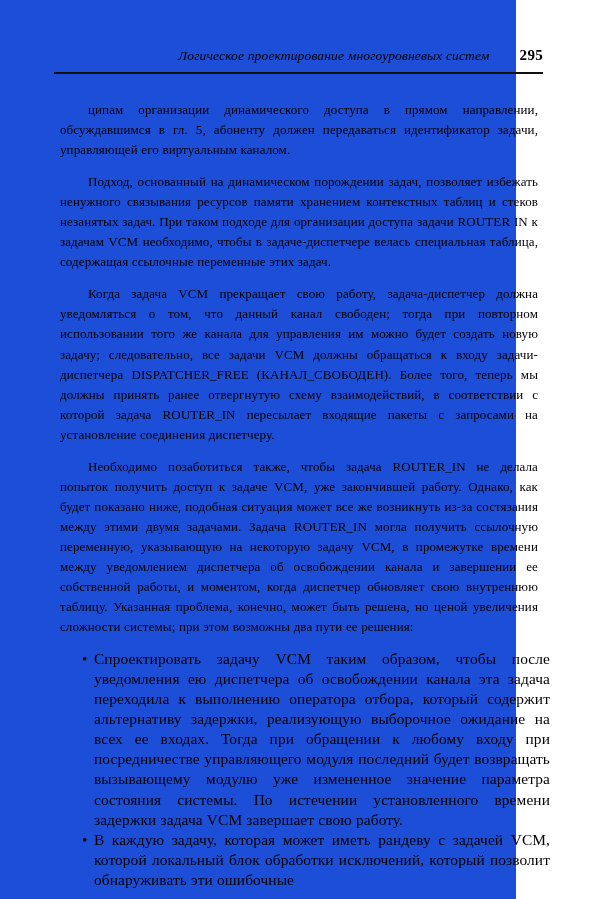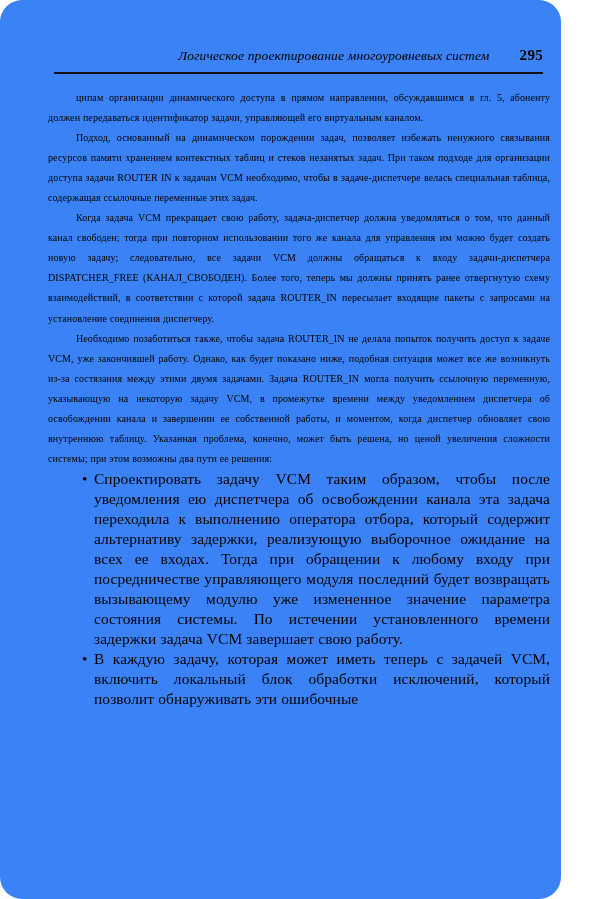--- a/index.html
+++ b/index.html
@@ -12,24 +12,23 @@
     height: 899px;
     font-family: "Liberation Serif", "DejaVu Serif", serif;
     color: #000000;
     position: relative;
     overflow: hidden;
   }
   .page {
     position: absolute;
     left: 0;
     top: 0;
-    width: 561px;
+    width: 516px;
     height: 899px;
-    background: #3b82f6;
-    border-radius: 22px;
+    background: #1d4ed8;
   }
 
   
   .runhead {
     position: absolute;
     left: 54px;
     top: 47px;
     width: 489px;
     height: 22px;
     display: flex;
@@ -58,22 +57,22 @@
   }
 
   
   .textblock {
     position: absolute;
     left: 48px;
     top: 88px;
     width: 502px;
   }
   p.para {
-    margin: 0;
-    font-size: 10px;
+    margin: 12px;
+    font-size: 13px;
     line-height: 20.05px;
     text-align: justify;
     text-justify: inter-word;
     letter-spacing: 0.1px;
     word-spacing: 0.2px;
     text-indent: 28px;
     hyphens: manual;
   }
 
   ul.bullets {
@@ -122,18 +121,18 @@
 
     <p class="para">Необходимо позаботиться также, чтобы задача ROUTER_IN не делала попыток получить доступ к задаче VCM, уже закончившей работу. Однако, как будет показано ниже, подобная ситуация может все же возникнуть из-за состязания между этими двумя задачами. Задача ROUTER_IN могла получить ссылочную переменную, указывающую на некоторую задачу VCM, в промежутке времени между уведомлением диспетчера об освобождении канала и завершении ее собственной работы, и моментом, когда диспетчер обновляет свою внутреннюю таблицу. Указанная проблема, конечно, может быть решена, но ценой увеличения сложности системы; при этом возможны два пути ее решения:</p>
 
     <ul class="bullets">
       <li>
         <span class="bullet-mark">•</span>
         <span>Спроектировать задачу VCM таким образом, чтобы после уведомления ею диспетчера об освобождении канала эта задача переходила к выполнению оператора отбора, который содержит альтернативу задержки, реализующую выборочное ожидание на всех ее входах. Тогда при обращении к любому входу при посредничестве управляющего модуля последний будет возвращать вызывающему модулю уже измененное значение параметра состояния системы. По истечении установленного времени задержки задача VCM завершает свою работу.</span>
       </li>
       <li>
         <span class="bullet-mark">•</span>
-        <span>В каждую задачу, которая может иметь теперь с задачей VCM, включить локальный блок обработки исключений, который позволит обнаруживать эти ошибочные</span>
+        <span>В каждую задачу, которая может иметь рандеву с задачей VCM, которой локальный блок обработки исключений, который позволит обнаруживать эти ошибочные</span>
       </li>
     </ul>
 
   </div>
 </div>
 
 </body></html>

